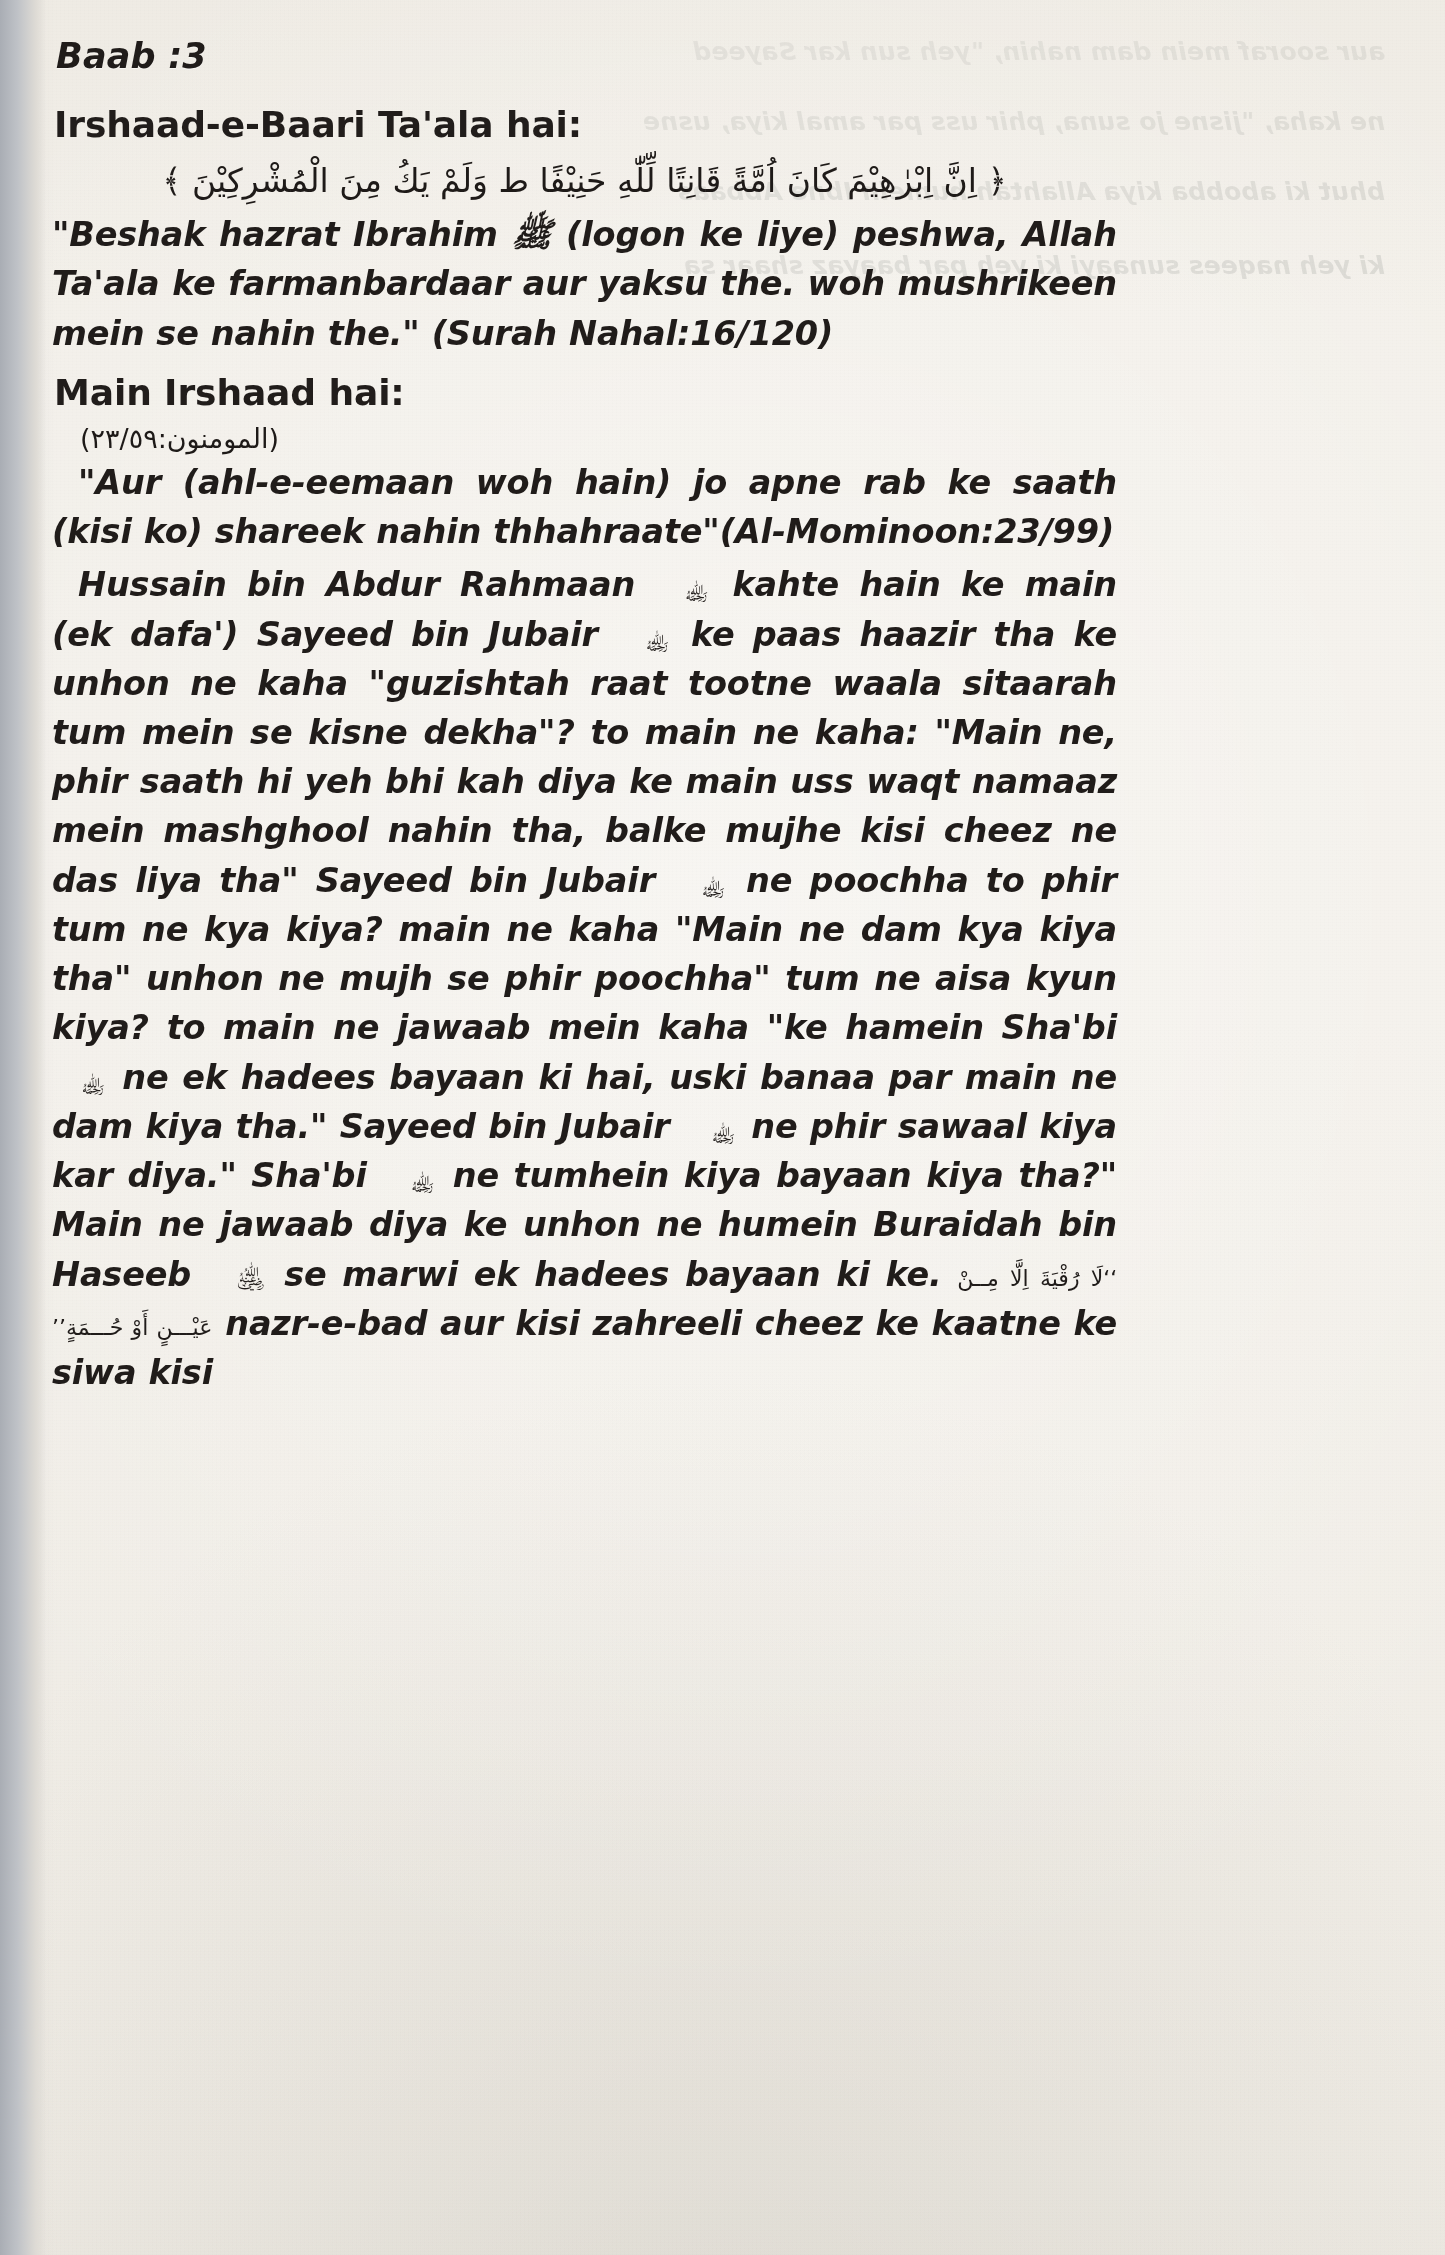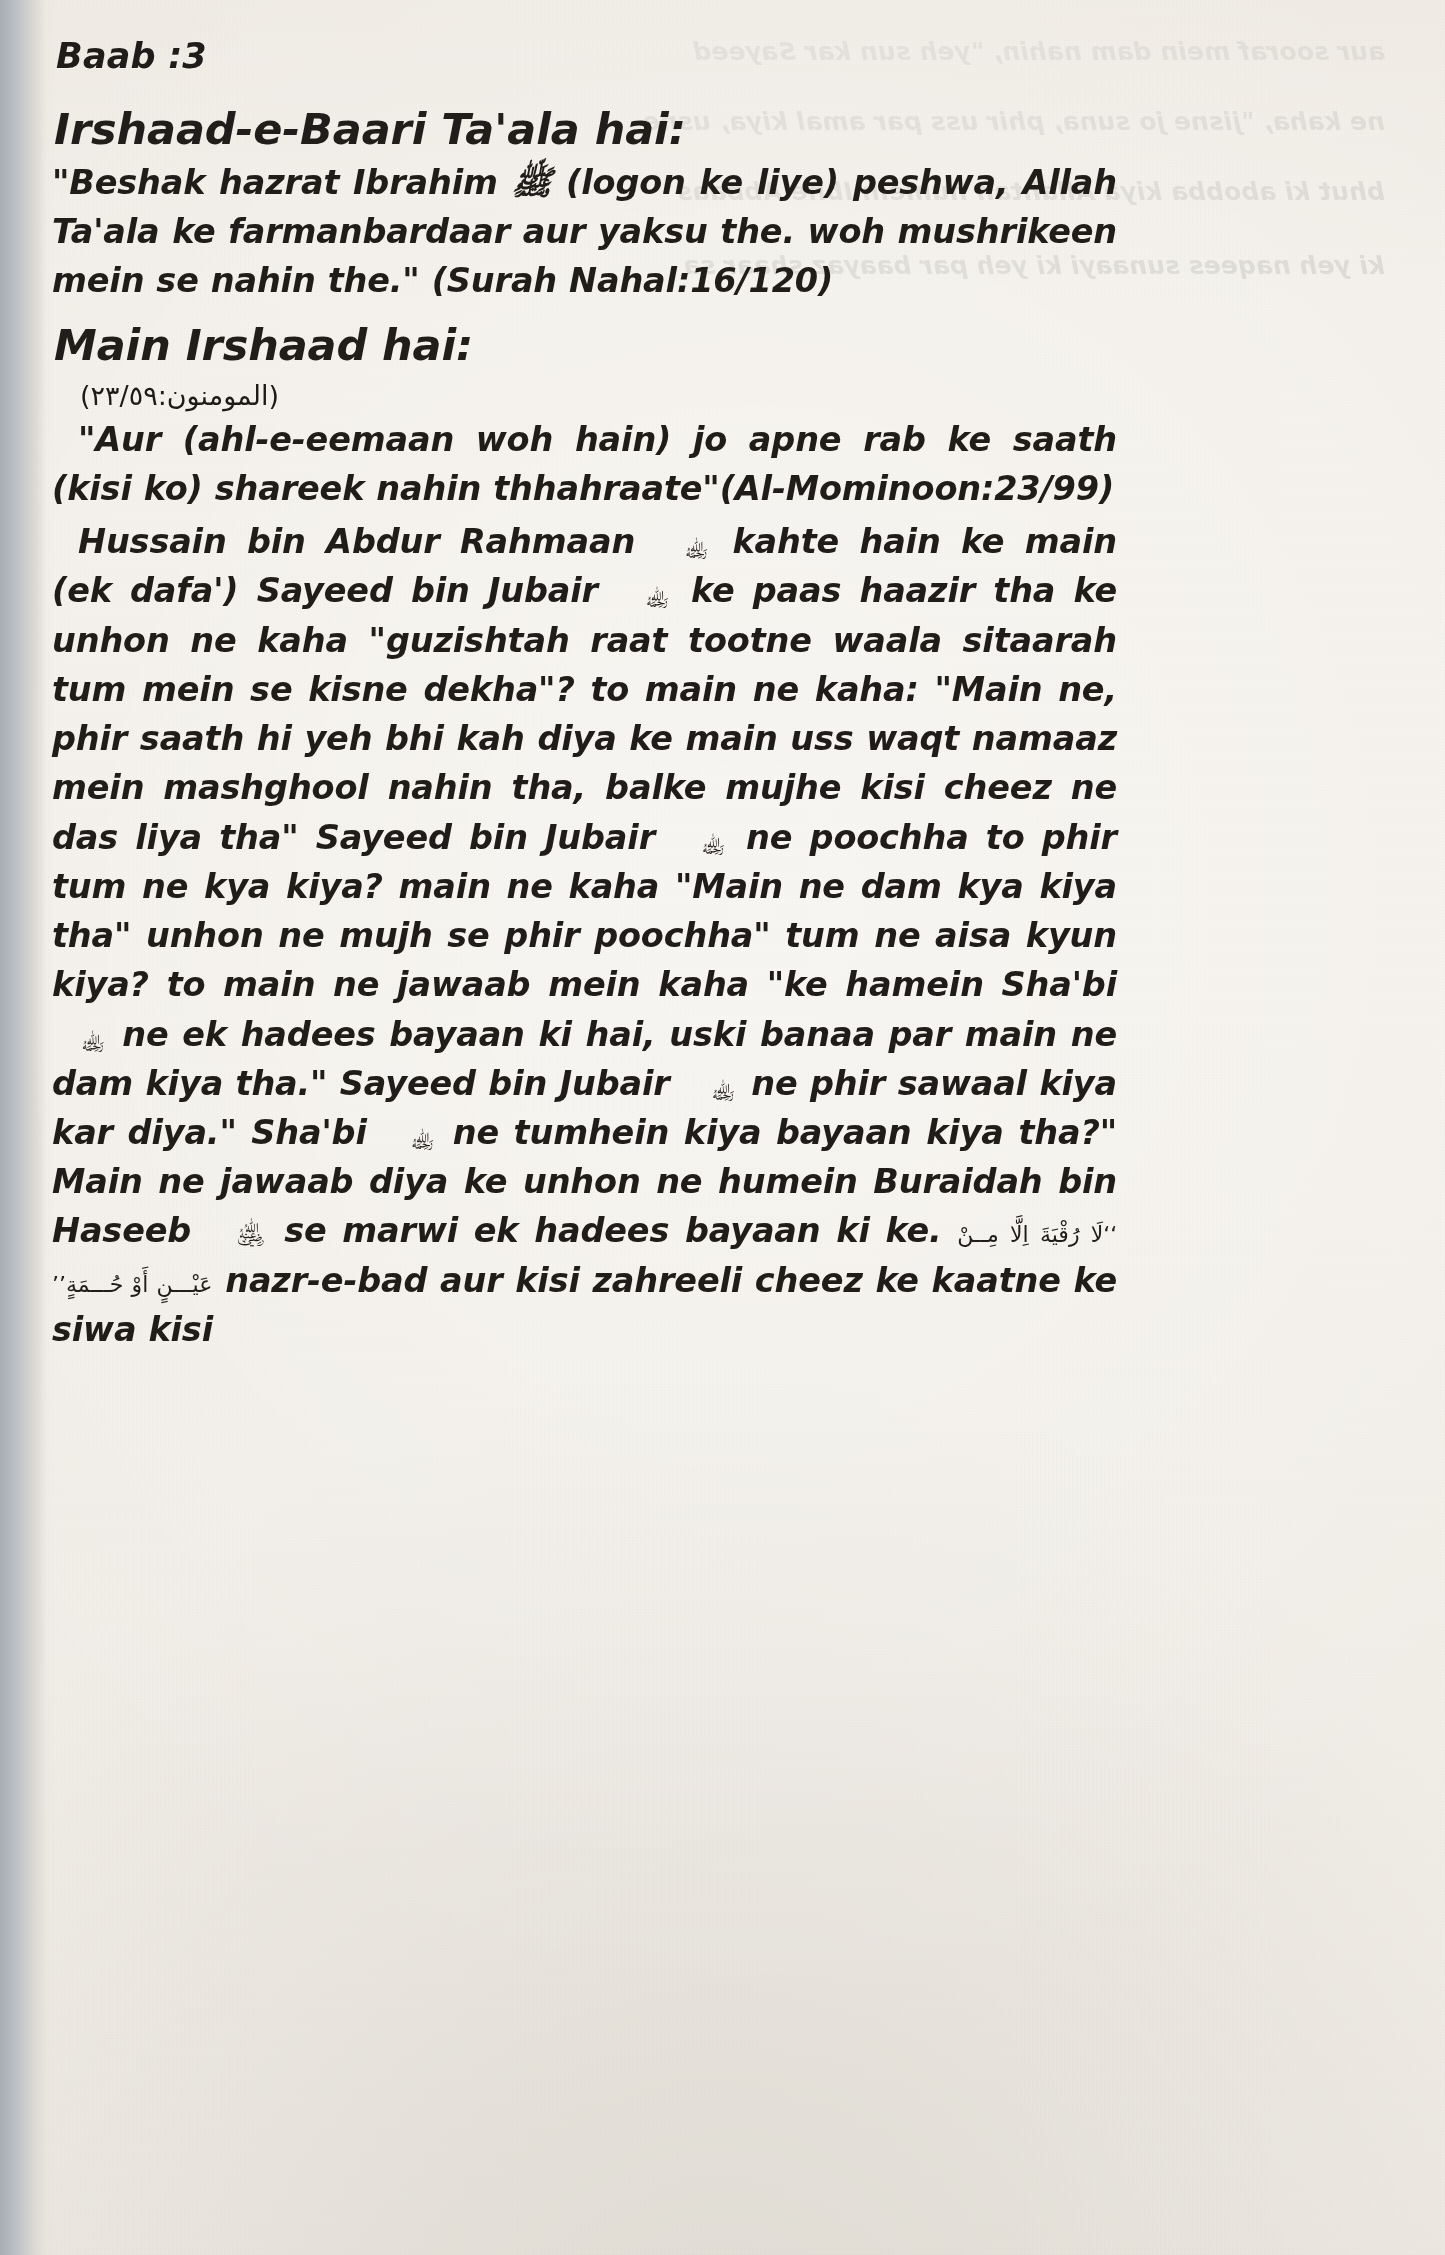--- a/index.html
+++ b/index.html
@@ -76,22 +76,22 @@
     line-height:1.42;
     letter-spacing:-.6px;
     color:#262220;
     transform:scaleX(.92);
     transform-origin:center;
     white-space:nowrap;
   }
   .title-line.l2{ font-size:58px; }
 
   .sub-head{
-    font-style:italic;font-weight:700;
-    font-size:43px;
+    font-weight:700;
+    font-size:36px;
     color:#211d1b;
     margin:28px 0 2px 2px;
     letter-spacing:-.1px;
   }
   .sub-head.tight{ margin-top:14px; }
 
   .ayah{
     direction:rtl;
     text-align:center;
     font-family:"DejaVu Sans","Liberation Sans",sans-serif;
@@ -161,20 +161,21 @@
   <div id="grain"></div>
   <div id="spine"></div>
 
   <div id="content">
 
     <div class="baab">Baab :3</div>
 
 
     <div class="sub-head">Irshaad-e-Baari Ta'ala hai:</div>
 
+    <div class="ayah">﴿ اِنَّ اِبْرٰهِيْمَ كَانَ اُمَّةً قَانِتًا لِّلّٰهِ حَنِيْفًا ط وَلَمْ يَكُ مِنَ الْمُشْرِكِيْنَ ﴾</div>
 
     <div class="para">
       <span>"Beshak hazrat Ibrahim ﷺ (logon ke liye) peshwa, Allah Ta'ala ke farmanbardaar aur yaksu the. woh mushrikeen mein se nahin the."</span>
       <span class="ref">(Surah Nahal:16/120)</span>
     </div>
 
     <div class="sub-head tight">Main Irshaad hai:</div>
 
     <div class="ayah-row">
       <span class="cite">(المومنون:٢٣/٥٩)</span>

